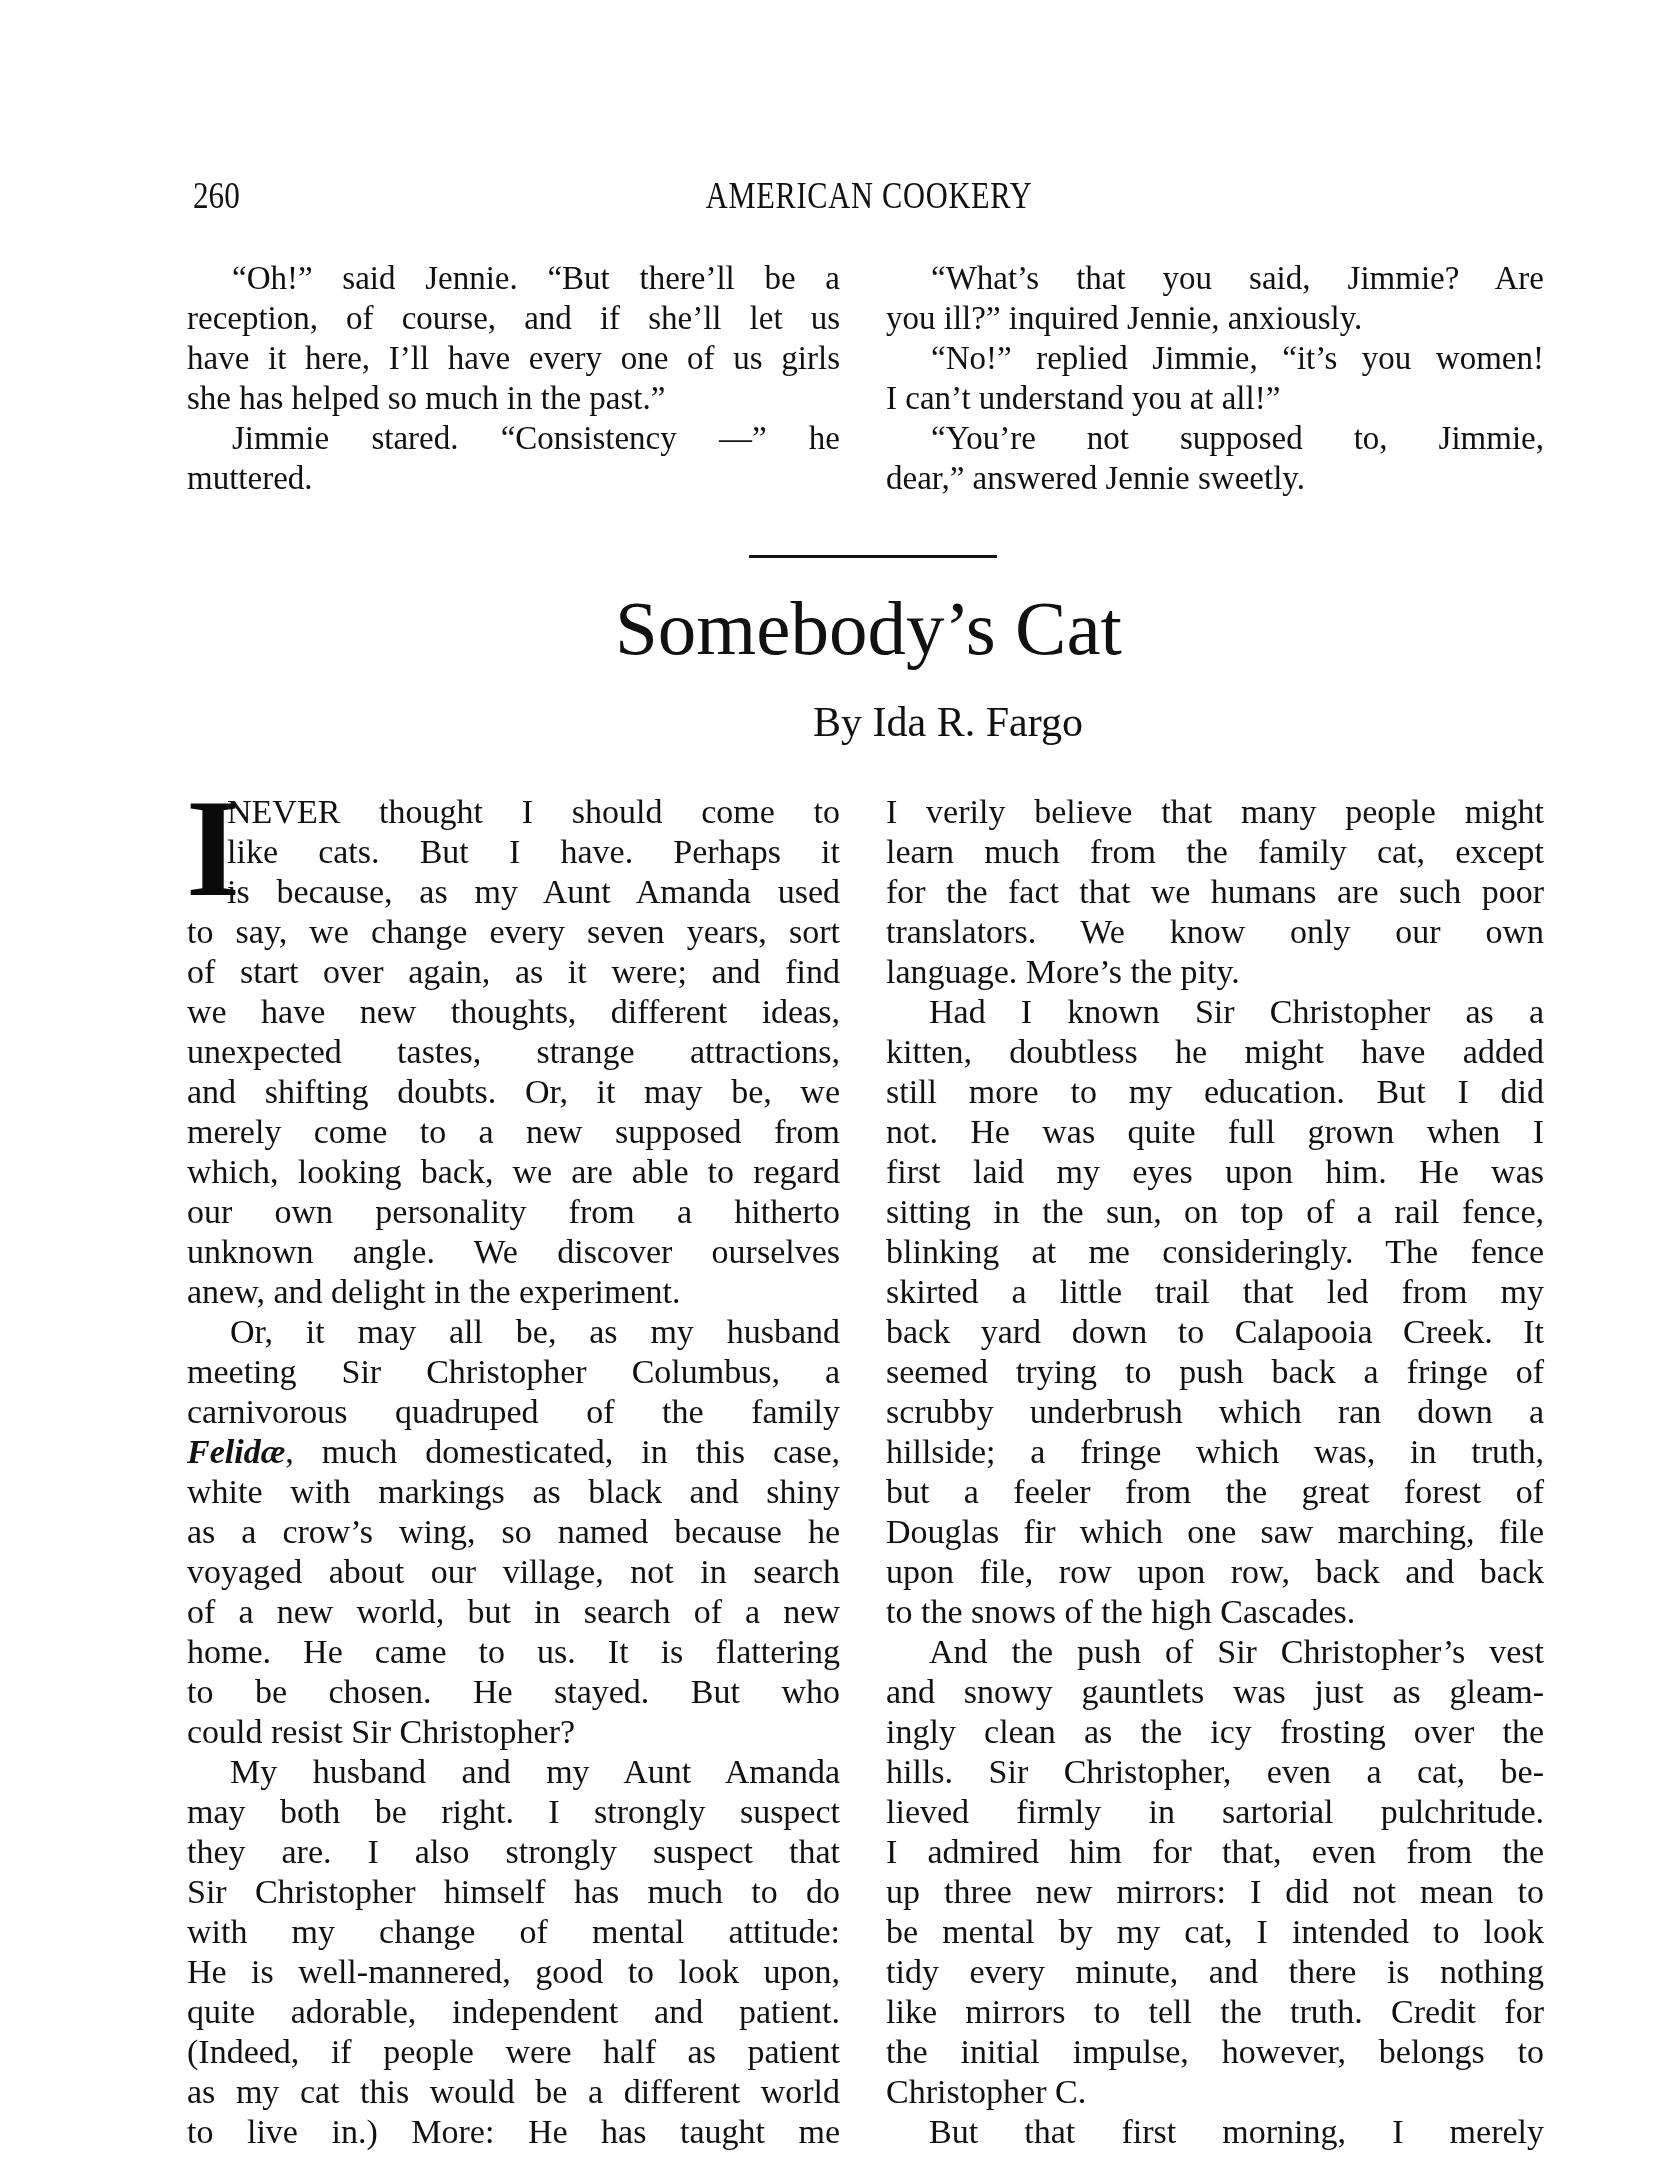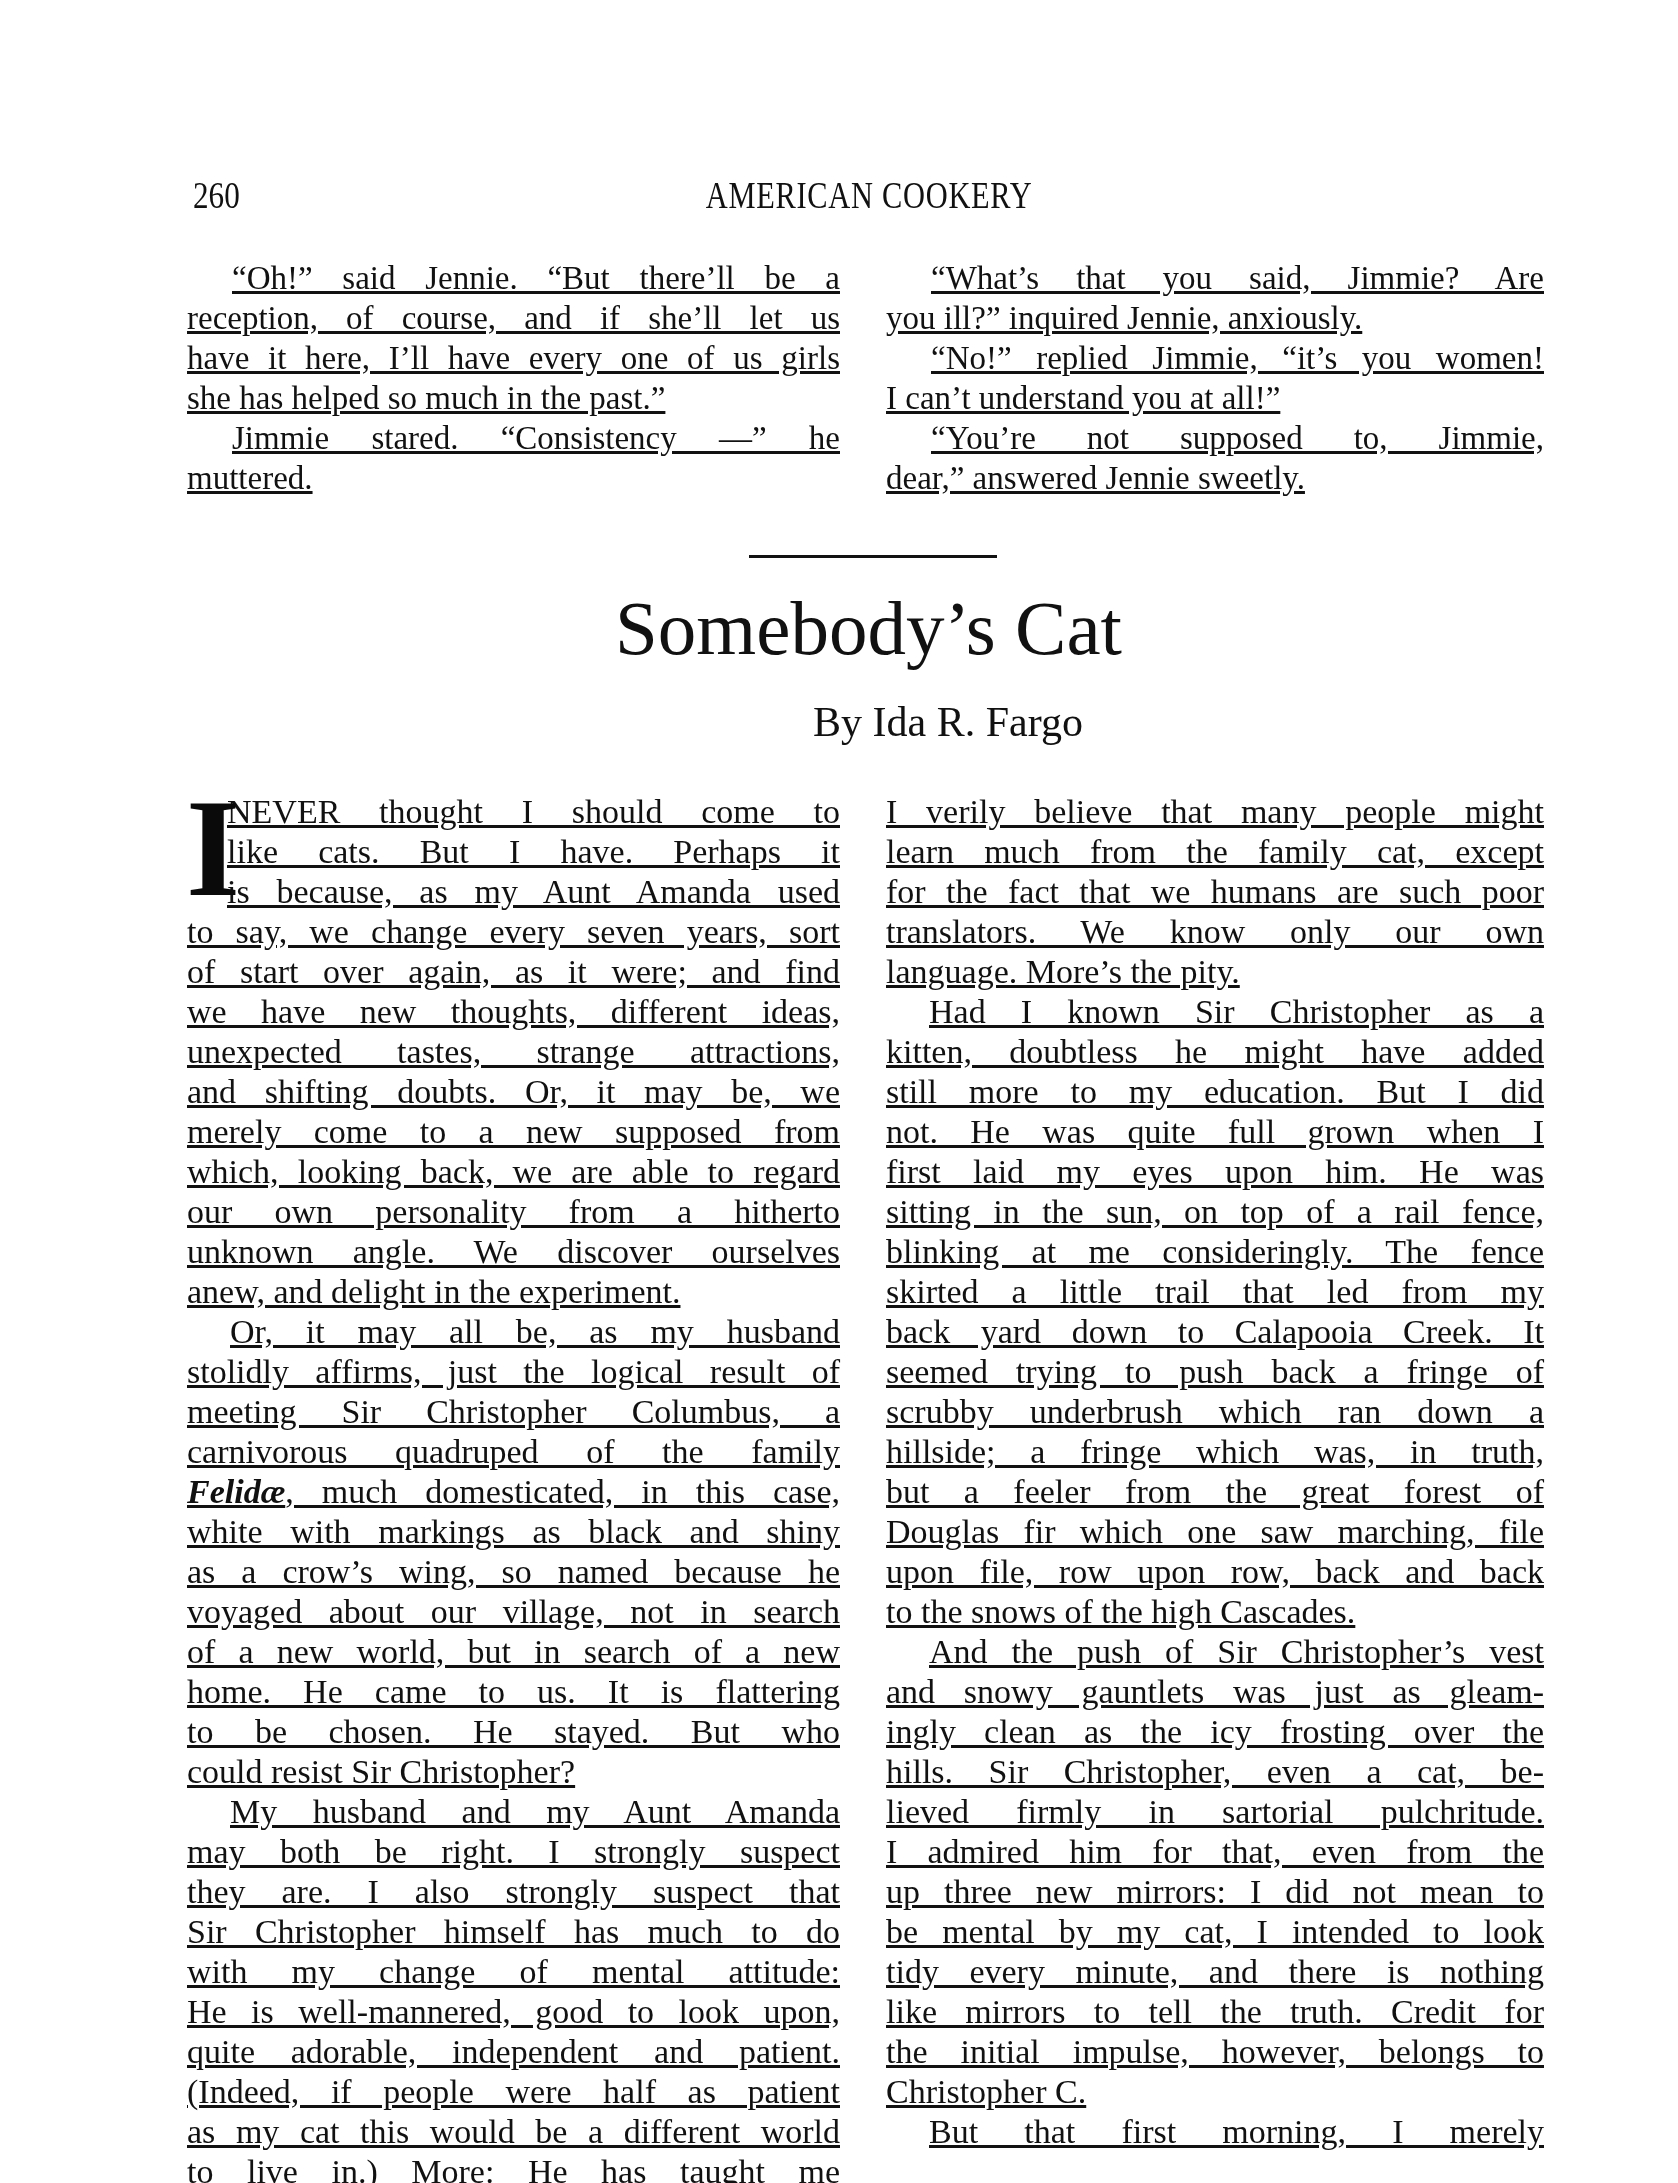--- a/index.html
+++ b/index.html
@@ -10,21 +10,21 @@
   .abs { position: absolute; }
   .page-number {
     left: 193px; top: 173px; font-size: 38px; line-height: 44px;
     transform: scaleX(0.82); transform-origin: left top;
   }
   .running-head {
     left: 658px; width: 423px; top: 173px; font-size: 38px; line-height: 44px;
     text-align: center; white-space: nowrap; letter-spacing: 0.9px;
   }
   .running-head span { display: inline-block; transform: scaleX(0.80); transform-origin: center top; }
-  .col { position: absolute; width: 653px; text-decoration: underline; }
+  .col { position: absolute; width: 653px; }
   .col-left { left: 187px; }
   .col-right { left: 886px; width: 658px; }
   .line {
     height: 40px; line-height: 40px; font-size: 34px; white-space: nowrap;
     text-align: justify; text-align-last: justify; overflow: visible;
   }
   .line.last { text-align: left; text-align-last: left; }
   .line.indent { padding-left: 43px; }
   .line.dropcap-indent { padding-left: 40px; }
   .top-section { top: 258px; }
@@ -86,21 +86,20 @@
       <div class="line">of start over again, as it were;  and find</div>
       <div class="line">we have new thoughts, different ideas,</div>
       <div class="line">unexpected tastes, strange attractions,</div>
       <div class="line">and shifting doubts.  Or, it may be, we</div>
       <div class="line">merely come to a new supposed from</div>
       <div class="line">which, looking back, we are able to regard</div>
       <div class="line">our own personality from a hitherto</div>
       <div class="line">unknown angle.  We discover ourselves</div>
       <div class="line last">anew, and delight in the experiment.</div>
       <div class="line indent">Or, it may all be, as my husband</div>
-      <div class="line">stolidly affirms, just the logical result of</div>
       <div class="line">meeting Sir Christopher Columbus, a</div>
       <div class="line">carnivorous quadruped of the family</div>
       <div class="line"><span class="italic-bold">Felidæ</span><span>, much domesticated, in this case,</span></div>
       <div class="line">white with markings as black and shiny</div>
       <div class="line">as a crow’s wing, so named because he</div>
       <div class="line">voyaged about our village, not in search</div>
       <div class="line">of a new world, but in search of a new</div>
       <div class="line">home.  He came to us.  It is flattering</div>
       <div class="line">to be chosen.  He stayed.  But who</div>
       <div class="line last">could resist Sir Christopher?</div>

